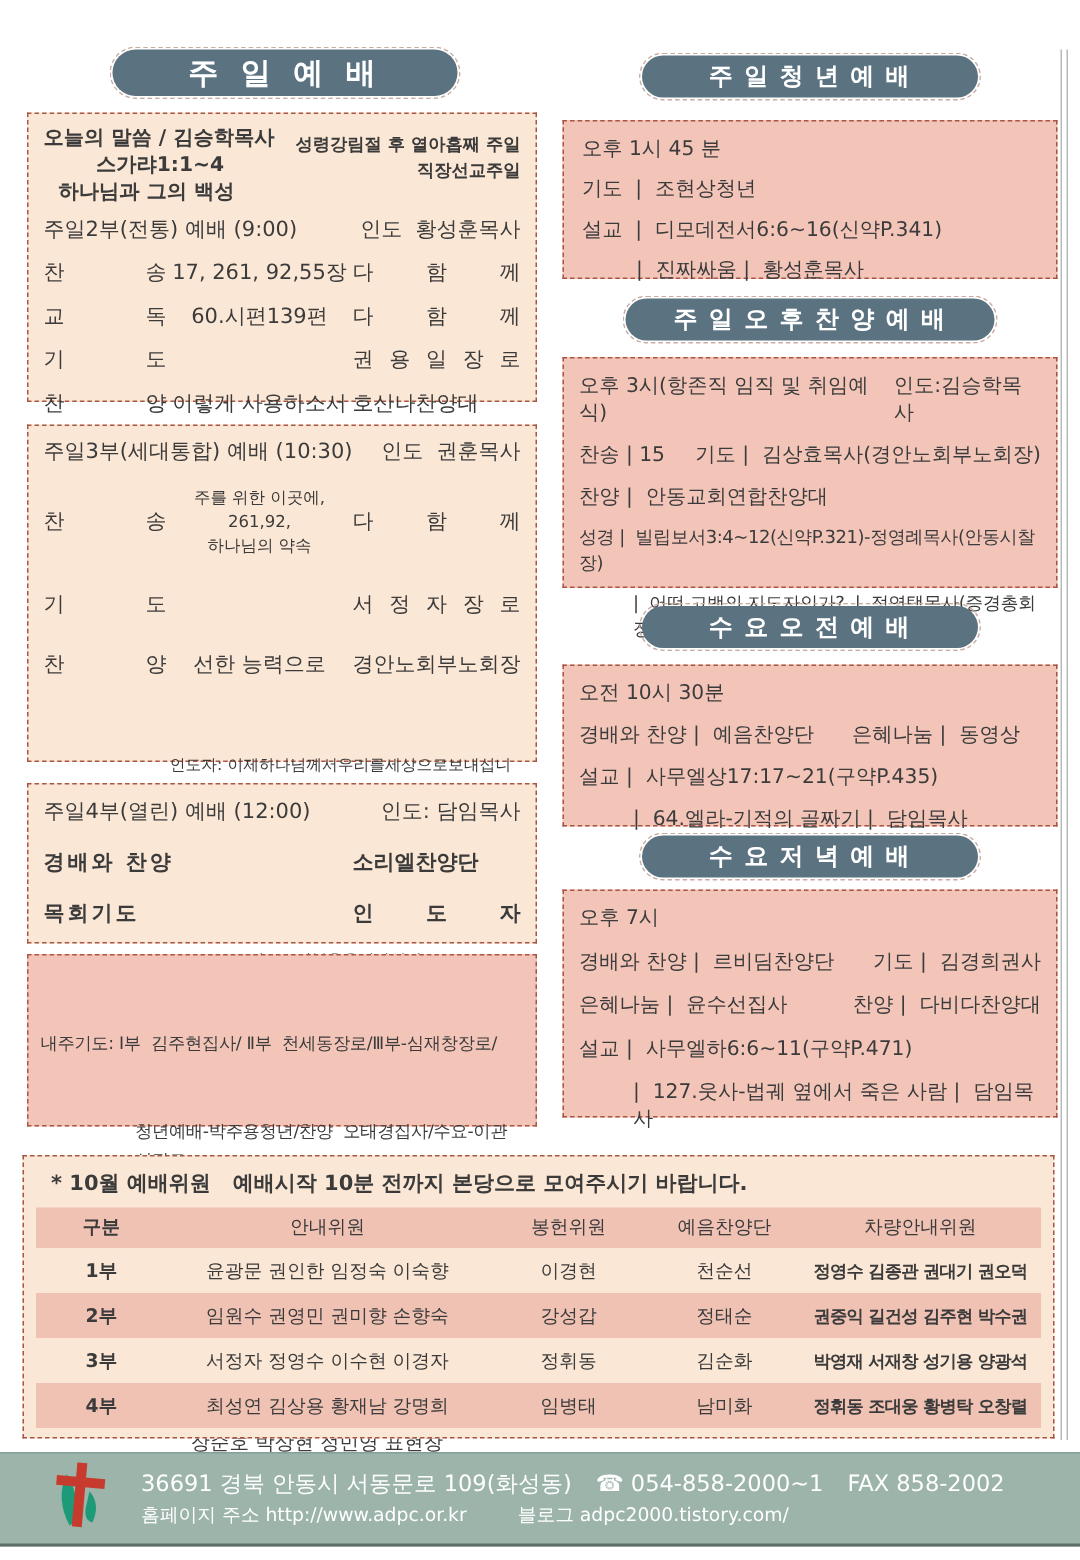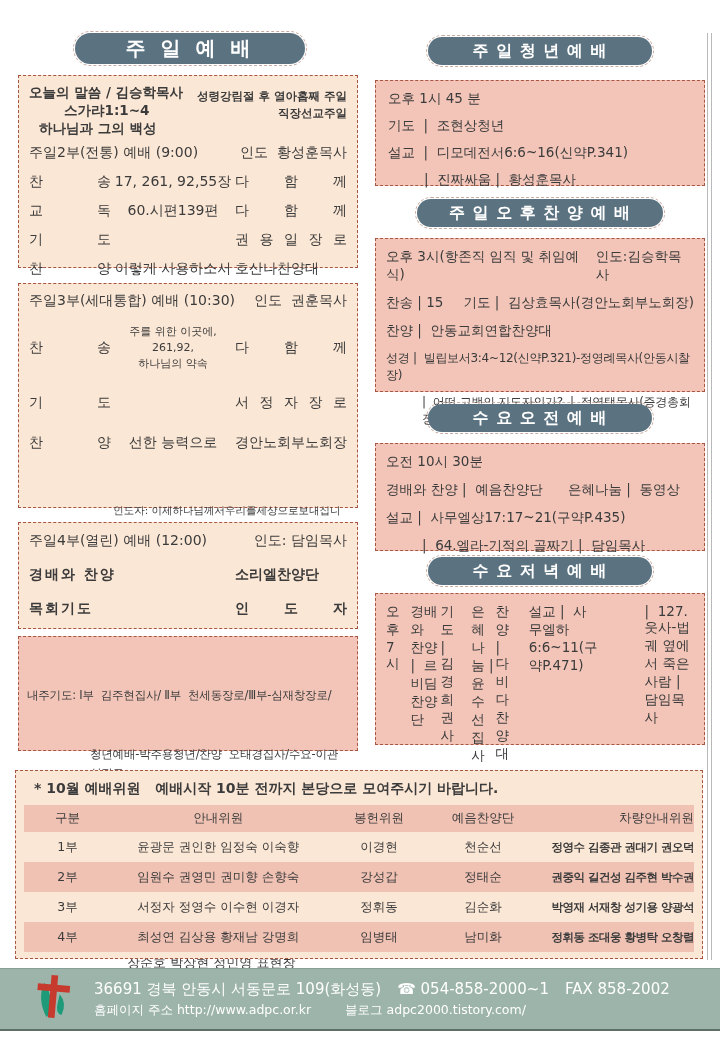--- a/index.html
+++ b/index.html
@@ -17,21 +17,21 @@
   
   .box{position:absolute;box-sizing:border-box;background:#fbe7d5;border:1px dashed #a85544;}
   .box.pink{background:#f2c5b8;}
   #box-w2{left:18px;top:75px;width:340px;height:193px;padding:7px 10px;}
   #box-w3{left:18px;top:283px;width:340px;height:225px;padding:8px 10px;}
   #box-w4{left:18px;top:522px;width:340px;height:107px;padding:9px 10px;}
   #box-notes{left:18px;top:636px;width:340px;height:115px;padding:10px 8px;}
   #box-youth{left:375px;top:80px;width:330px;height:106px;padding:9px 12px;display:flex;flex-direction:column;gap:9px;}
   #box-afternoon{left:375px;top:238px;width:330px;height:154px;padding:9px 10px;display:flex;flex-direction:column;gap:10px;}
   #box-wedm{left:375px;top:443px;width:330px;height:108px;padding:9px 10px;display:flex;flex-direction:column;gap:10px;}
-  #box-wede{left:375px;top:593px;width:330px;height:152px;padding:9px 10px;display:flex;gap:11px;}
+  #box-wede{left:375px;top:593px;width:330px;height:152px;padding:9px 10px;display:flex;flex-direction:column;gap:11px;}
   
   .b1-header{display:flex;justify-content:space-between;font-weight:bold;}
   .b1-left{font-size:13.5px;line-height:1.35;}
   .b1-left .ind35{padding-left:35px;} .b1-left .ind10{padding-left:10px;}
   .b1-right{font-size:11.5px;text-align:right;margin-top:5px;line-height:1.5;}
   .svc-title-row{display:flex;justify-content:space-between;font-size:14px;white-space:pre-wrap;}
   .mt6{margin-top:6px;} .mt11{margin-top:11px;} .mt14{margin-top:14px;}
   .mt16{margin-top:16px;font-weight:bold;} .mt18{margin-top:18px;} .mt22{margin-top:22px;}
   .svc-row{display:flex;align-items:center;font-size:14px;}
   .svc-label{width:82px;text-align:justify;text-align-last:justify;}
@@ -56,21 +56,21 @@
   .rind{padding-left:36px;}
   .rcond{font-size:12px;letter-spacing:-0.3px;}
   .pr14{padding-right:14px;}
   
   #committee{left:15px;top:770px;width:688px;height:189px;padding:6px 8px;}
   .notice{font-weight:bold;font-size:14px;padding:3px 10px 7px;white-space:pre-wrap;}
   .trow{display:flex;align-items:center;height:30px;font-size:12.5px;}
   .trow.hdr{height:27px;}
   .trow.pink{background:#f0c2b4;}
   .tc{text-align:center;}
-  .c1{width:13%;} .c2{width:32%;} .c3{width:16%;} .c4{width:15%;} .c5{width:24%;text-align:right;}
+  .c1{width:13%;font-weight:bold;} .c2{width:32%;} .c3{width:16%;} .c4{width:15%;} .c5{width:24%;}
   .c5v{font-weight:bold;font-size:11.5px;letter-spacing:-0.5px;}
   
   .footer{position:absolute;left:0;top:968px;width:720px;height:63px;background:#9db4ab;
           border-top:1px solid #86a097;border-bottom:2px solid #5e6f67;box-sizing:border-box;
           display:flex;align-items:center;}
   .logo{margin-left:34px;flex:0 0 auto;}
   .ftext{margin-left:22px;color:#ffffff;}
   .fline1{font-size:15px;display:flex;gap:16px;white-space:pre-wrap;}
   .fline2{font-size:12.5px;display:flex;gap:34px;margin-top:3px;white-space:pre-wrap;}
   

